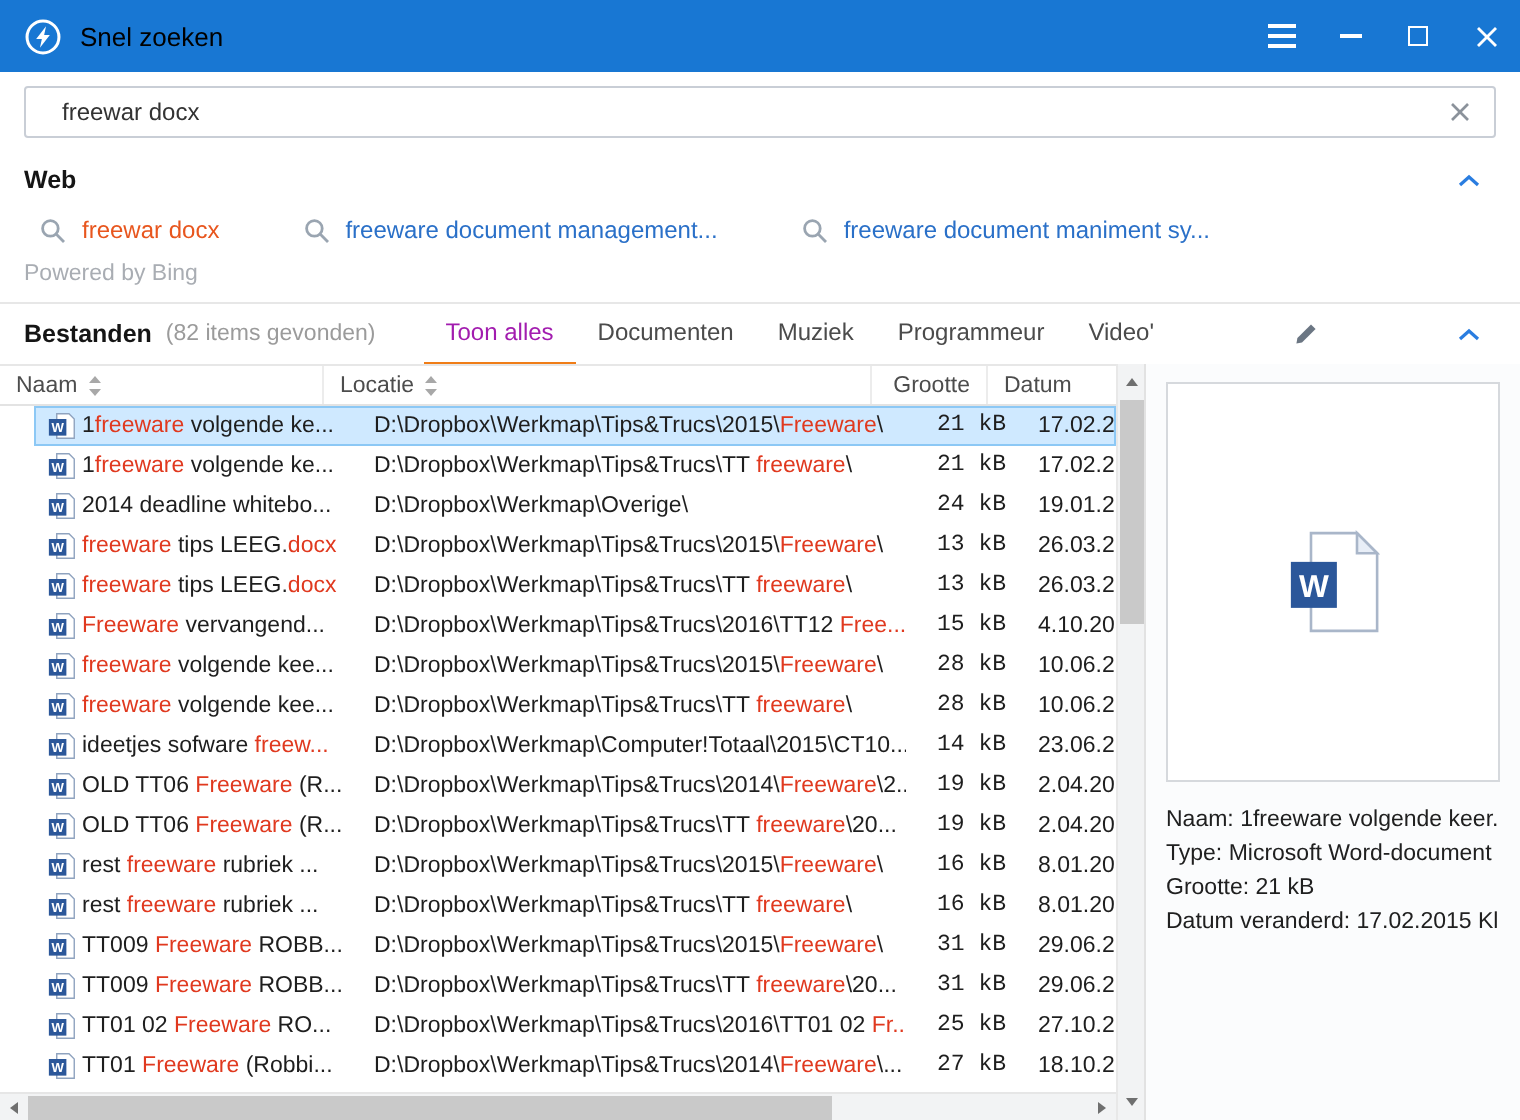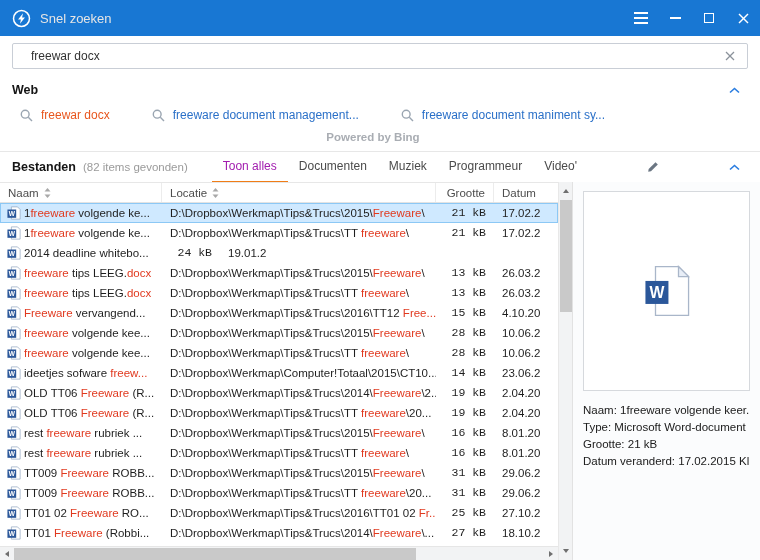--- a/index.html
+++ b/index.html
@@ -3,21 +3,21 @@
 <meta charset="utf-8">
 <style>
   * { margin:0; padding:0; box-sizing:border-box; }
   html,body { width:760px; height:560px; overflow:hidden; }
   body { font-family:"Liberation Sans", sans-serif; background:#fff; color:#1e1e1e; }
   .app { display:flex; flex-direction:column; height:560px; width:760px; }
 
   
   .titlebar { height:36px; background:#1877d3; display:flex; align-items:center; padding-left:12px; flex:none; }
   .logo { width:19px; height:19px; display:flex; }
-  .title { color:#e5e5e5; font-size:13px; margin-left:9px; }
+  .title { color:#000000; font-size:13px; margin-left:9px; }
   .winctl { margin-left:auto; display:flex; height:36px; }
   .wbtn { width:34px; height:36px; display:flex; align-items:center; justify-content:center; cursor:default; }
   .hamb { display:flex; flex-direction:column; gap:3px; }
   .hamb i { display:block; width:14px; height:2px; background:#fff; }
   .mini { width:11px; height:2px; background:#fff; }
   .maxi { width:10px; height:10px; border:1.5px solid #fff; }
 
   
   .search-row { padding:7px 12px; flex:none; }
   .search-box { height:26px; border:1px solid #c9ced6; border-radius:2px; display:flex; align-items:center; padding:0 8px 0 18px; background:#fff; }
@@ -27,42 +27,42 @@
   
   .web-sec { padding:3px 12px 6px; flex:none; }
   .sec-head { display:flex; align-items:center; height:22px; }
   .sec-label { font-weight:bold; font-size:12.5px; color:#151515; }
   .chev { margin-left:auto; display:flex; padding:2px 8px 2px 2px; }
   .sugs { display:flex; align-items:center; padding:7px 0 3px 8px; }
   .sug { display:flex; align-items:center; margin-right:42px; cursor:default; }
   .sug-ic { display:flex; margin-right:8px; }
   .sug-tx { font-size:12px; color:#2a70c8; white-space:nowrap; }
   .sug.first .sug-tx { color:#e8561e; }
-  .powered { text-align:center; font-size:11.5px; color:#a9adb3; padding:6px 14px 2px 0;font-weight:bold; }
+  .powered { text-align:left; font-size:11.5px; color:#a9adb3; padding:6px 14px 2px 0; }
 
   
   .files-bar { height:31px; border-top:1px solid #e7e7e7; display:flex; align-items:center; padding:0 12px; flex:none; }
   .count { font-size:11.5px; color:#9b9b9b; margin-left:7px; }
   .tabs { display:flex; height:31px; margin-left:24px; }
   .tab { padding:0 11px; line-height:29px; font-size:12px; color:#4b4b4b; white-space:nowrap; cursor:default; border-bottom:2px solid transparent; }
   .tab.active { color:#a21caf; border-bottom-color:#f07d17; }
   .pencil { margin-left:auto; display:flex; padding:2px 10px 2px 2px; }
 
   
   .content { flex:1; display:flex; min-height:0; }
   .list-wrap { flex:1; display:flex; flex-direction:column; min-width:0; }
   .list-header { display:flex; align-items:center; height:21px; border-top:1px solid #e7e7e7; border-bottom:1px solid #e3e3e3; font-size:11.5px; color:#4d4d4d; flex:none; }
   .hcell { display:flex; align-items:center; height:100%; white-space:nowrap; overflow:hidden; }
   .hcell .sort { margin-left:5px; display:flex; }
   .h-name { width:162px; padding-left:8px; border-right:1px solid #ececec; }
   .h-loc  { width:274px; padding-left:8px; border-right:1px solid #ececec; }
   .h-size { width:58px; justify-content:flex-end; padding-right:8px; border-right:1px solid #ececec; }
   .h-date { flex:1; padding-left:8px; }
 
-  .rows { flex:1; overflow:hidden; }
+  .rows { flex:1; overflow:hidden;padding-left:17px; }
   .row { display:flex; align-items:center; height:20px; font-size:11.5px; cursor:default; }
   .row.sel { background:#cfe9ff; box-shadow:inset 0 0 0 1px #8cc8f5; }
   .cell { white-space:nowrap; overflow:hidden; flex:none; line-height:20px; }
   .c-icon { width:24px; padding-left:7px; display:flex; align-items:center; }
   .c-name { width:138px; }
   .c-loc  { width:274px; padding-left:8px; }
   .c-size { width:58px; text-align:right; padding-right:8px;font-family:Liberation Mono, monospace; }
   .c-date { flex:1; padding-left:8px; }
   .hl { color:#e0391f; }
 
@@ -256,20 +256,21 @@
           </div>
           <div class="row">
             <span class="cell c-icon">
               <svg width="14" height="14" viewBox="0 0 16 16">
                 <path d="M5 1 h7 l3 3 v11 H5 Z" fill="#fff" stroke="#8fa3bf" stroke-width="0.8"></path>
                 <rect x="0.5" y="4" width="10" height="9.5" fill="#2b579a"></rect>
                 <text x="5.5" y="11.5" font-size="7.5" font-weight="bold" fill="#fff" text-anchor="middle" font-family="Liberation Sans, sans-serif">W</text>
               </svg>
             </span>
             <span class="cell c-name"><span>2014 deadline whitebo...</span></span>
+            <span class="cell c-loc"><span>D:\Dropbox\Werkmap\Overige\</span></span>
             <span class="cell c-size">24 kB</span>
             <span class="cell c-date">19.01.2</span>
           </div>
           <div class="row">
             <span class="cell c-icon">
               <svg width="14" height="14" viewBox="0 0 16 16">
                 <path d="M5 1 h7 l3 3 v11 H5 Z" fill="#fff" stroke="#8fa3bf" stroke-width="0.8"></path>
                 <rect x="0.5" y="4" width="10" height="9.5" fill="#2b579a"></rect>
                 <text x="5.5" y="11.5" font-size="7.5" font-weight="bold" fill="#fff" text-anchor="middle" font-family="Liberation Sans, sans-serif">W</text>
               </svg>

